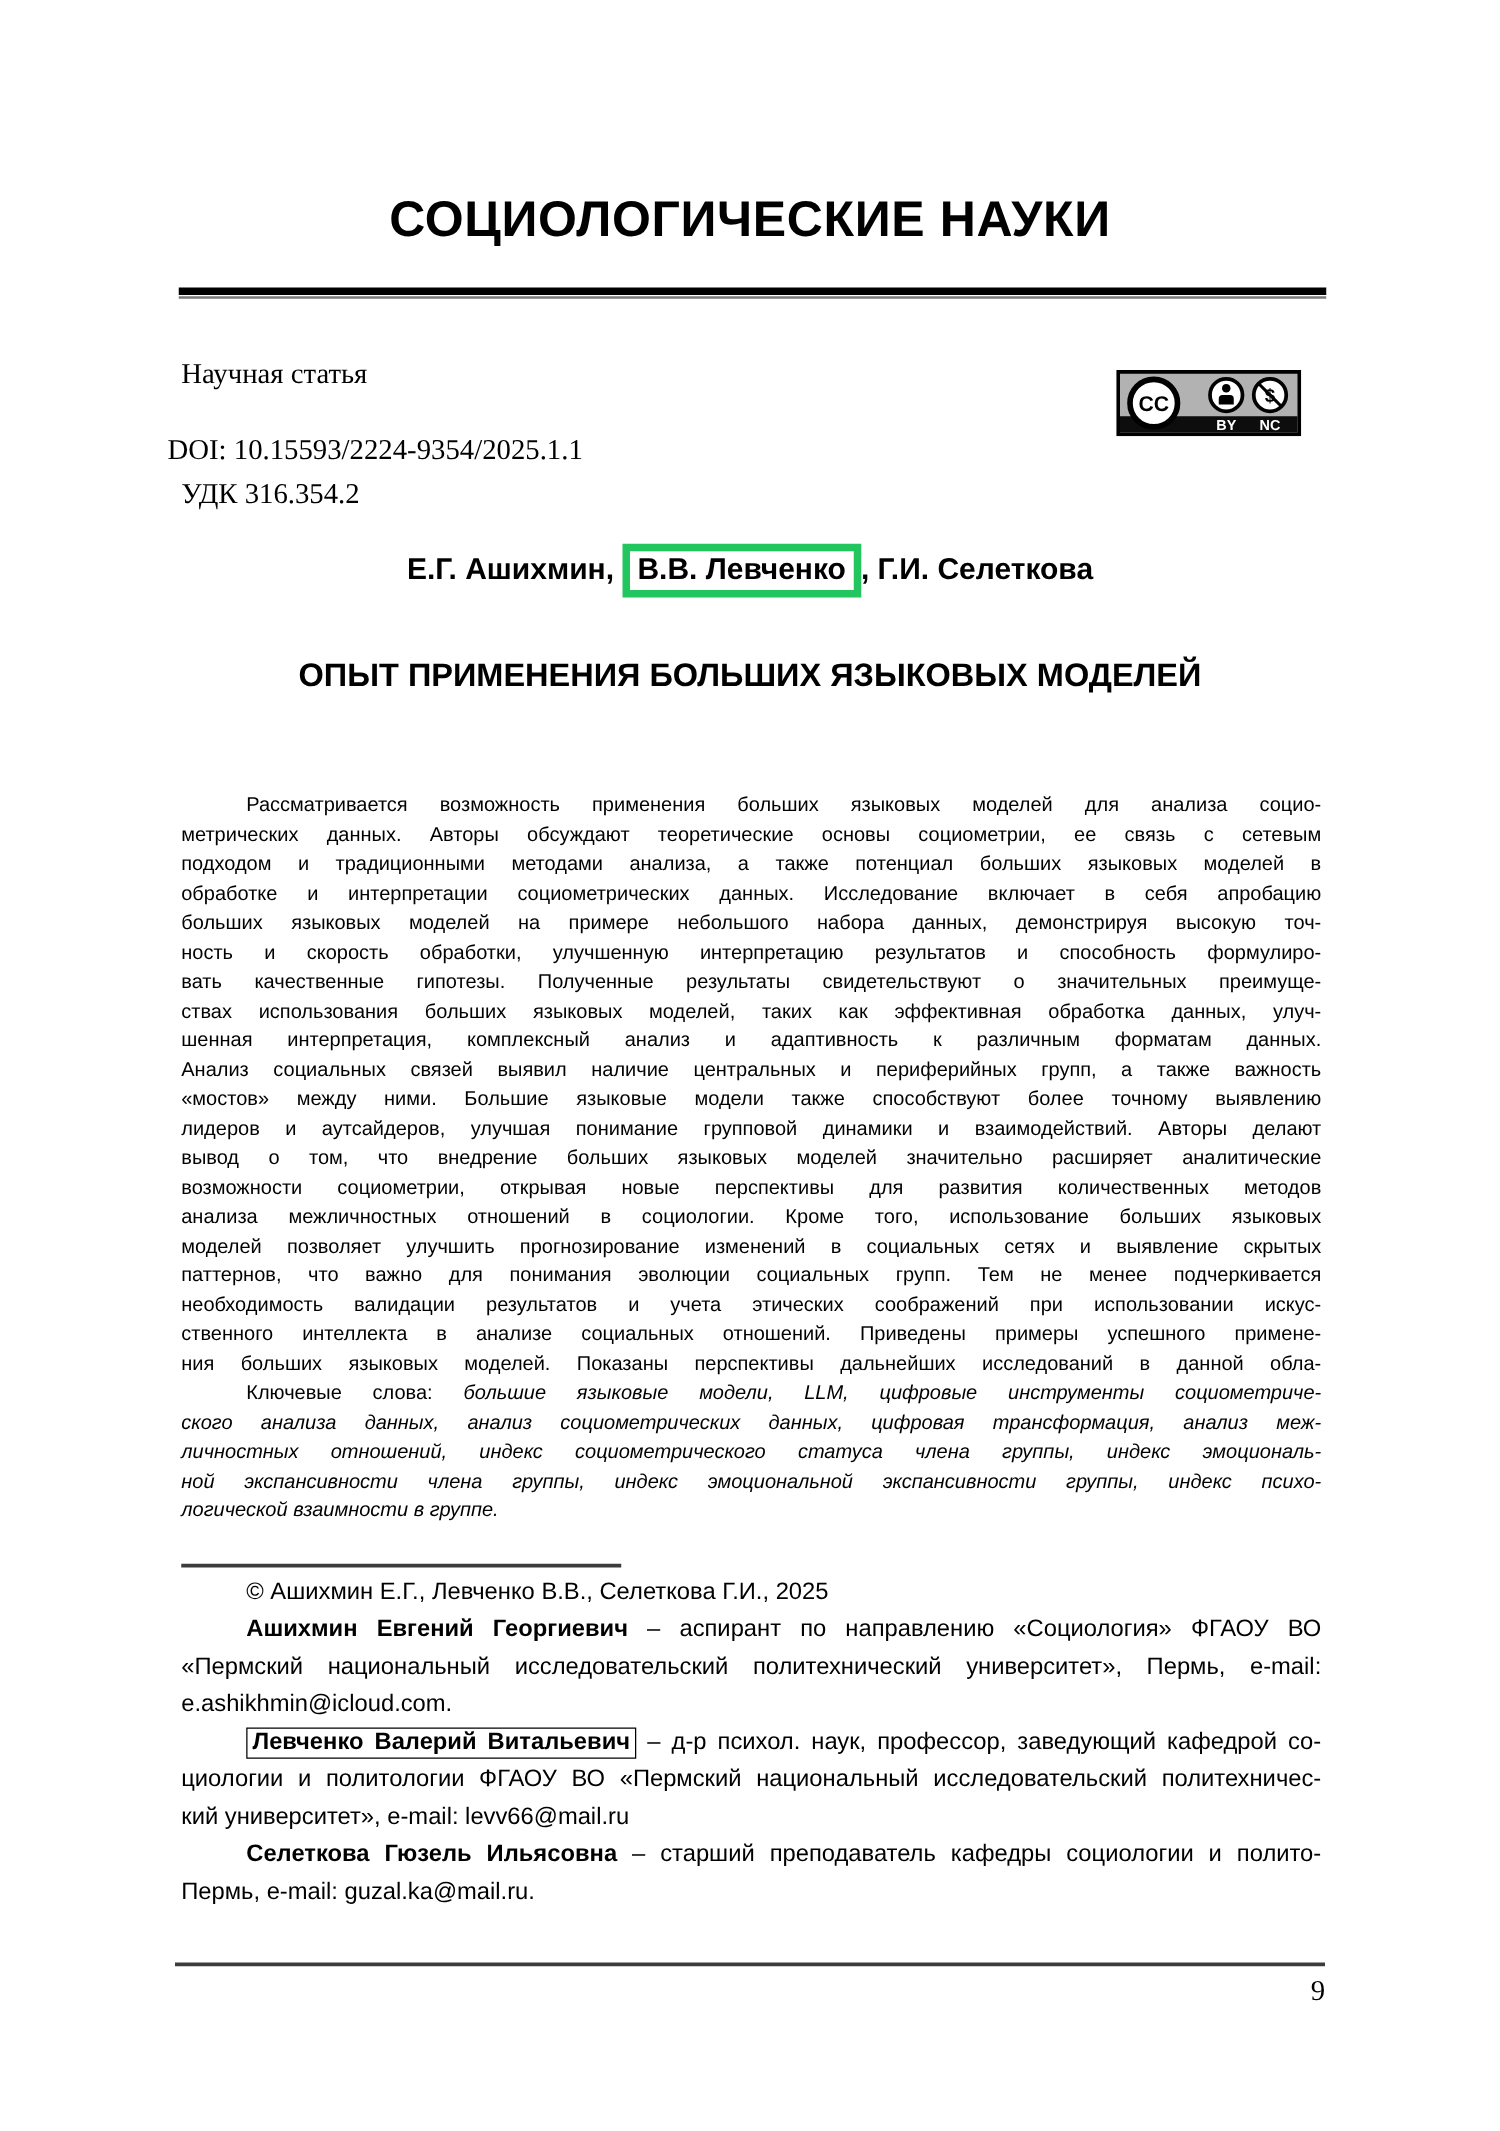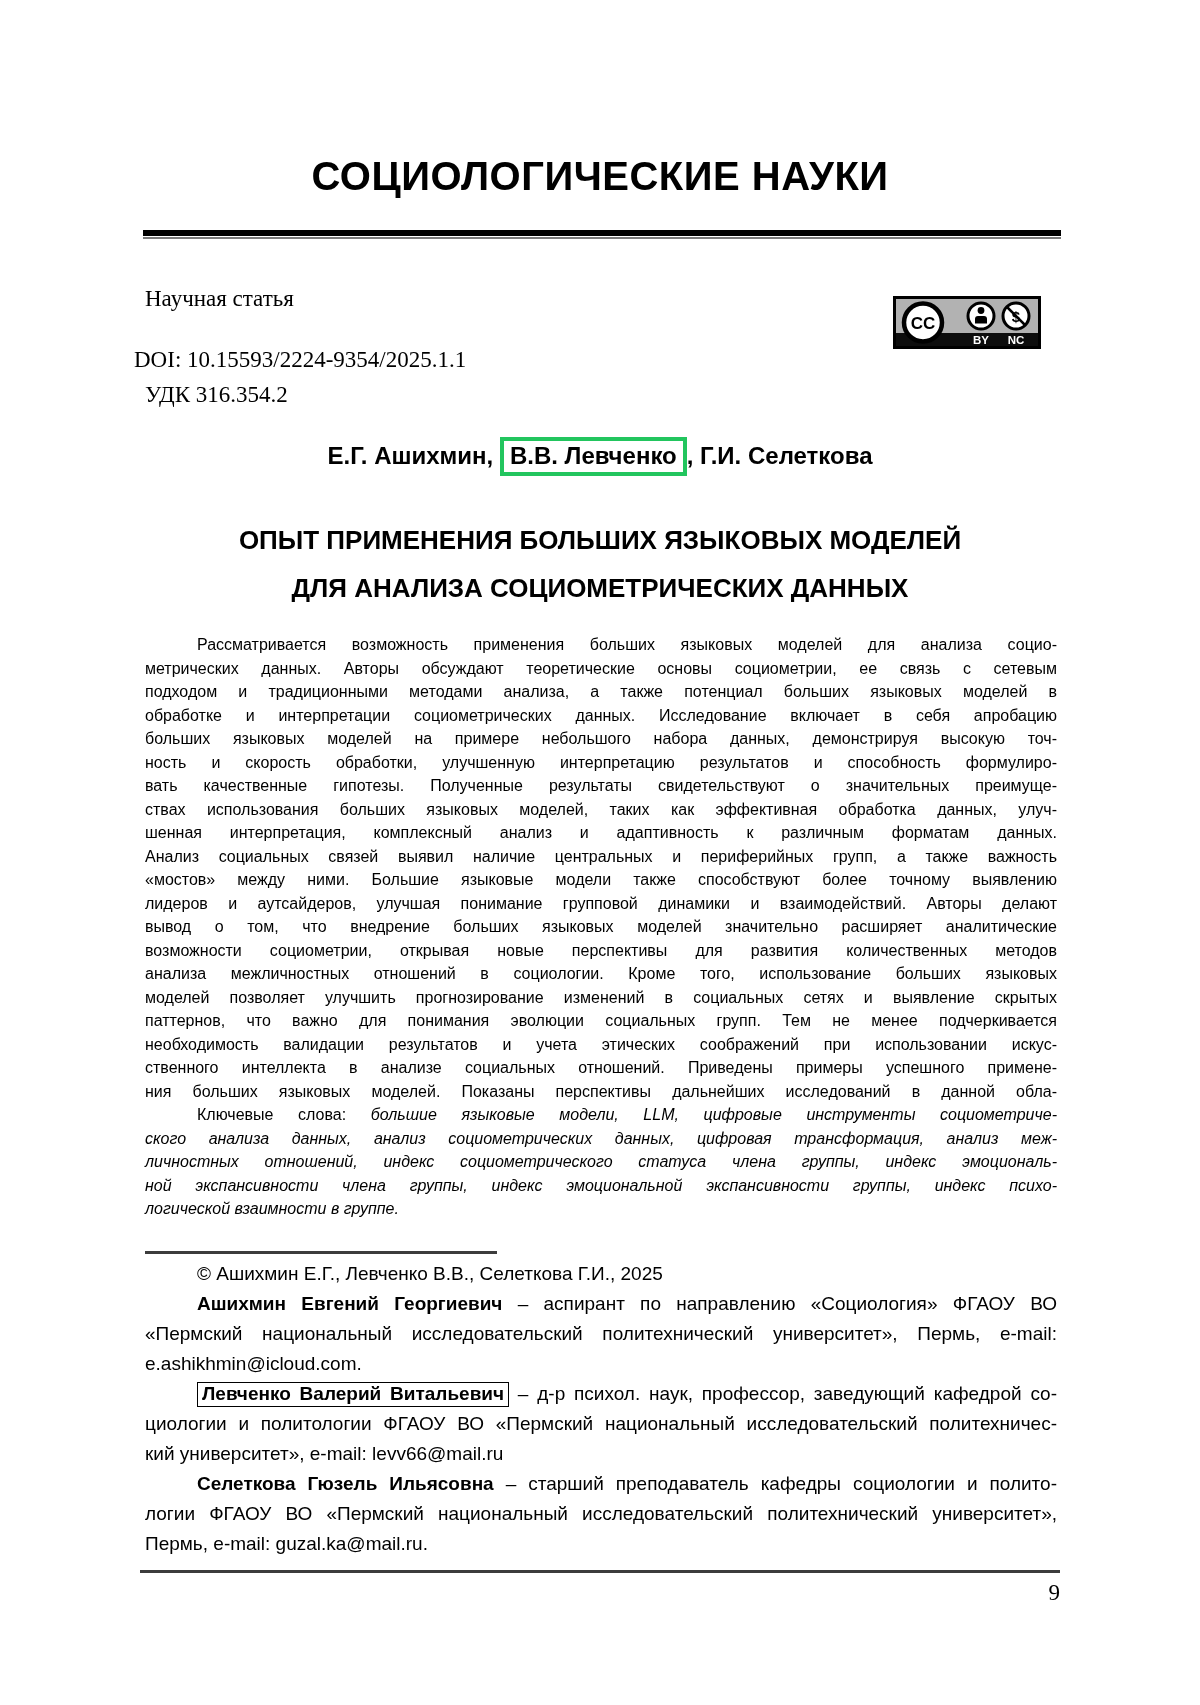--- a/index.html
+++ b/index.html
@@ -23,21 +23,21 @@
   .doi{left:134px;top:347px;font-size:23px;}
   .udk{left:145px;top:382px;font-size:23px;}
 
   .cc-badge{left:893px;top:296px;}
   .cc-badge text{font-family:"Liberation Sans",sans-serif;}
 
   .authors{
     left:140px;top:442px;width:920px;text-align:center;
     font-weight:bold;font-size:24px;
   }
-  .boxed-author{border:4px solid #22c55e;padding:1px 6px 3px 6px;}
+  .boxed-author{border:6px solid #22c55e;padding:1px 6px 3px 6px;}
 
   .title{
     left:140px;top:516px;width:920px;text-align:center;
     font-weight:bold;font-size:26px;line-height:48px;
   }
 
   .abskw{left:145px;top:633px;width:912px;font-size:16px;line-height:23.5px;}
   .jl{text-align:justify;text-align-last:justify;}
   .jl-last{text-align-last:left;}
   .abstract > div:first-child{text-indent:52px;}
@@ -86,21 +86,20 @@
     <line x1="114" y1="11" x2="132" y2="29" stroke="#000" stroke-width="2.5"></line>
   </g>
   <text x="88" y="48" text-anchor="middle" font-size="11.5" font-weight="bold" fill="#fff">BY</text>
   <text x="123" y="48" text-anchor="middle" font-size="11.5" font-weight="bold" fill="#fff">NC</text>
 </svg>
 
 <div class="abs authors"><span>Е.Г. Ашихмин, </span><span class="boxed-author">В.В. Левченко</span><span>, Г.И. Селеткова</span></div>
 
 <div class="abs title">
   <div>ОПЫТ ПРИМЕНЕНИЯ БОЛЬШИХ ЯЗЫКОВЫХ МОДЕЛЕЙ</div>
-  <div>ДЛЯ АНАЛИЗА СОЦИОМЕТРИЧЕСКИХ ДАННЫХ</div>
 </div>
 
 <div class="abs abskw">
   <div class="abstract">
       <div class="jl">Рассматривается возможность применения больших языковых моделей для анализа социо-</div>
       <div class="jl">метрических данных. Авторы обсуждают теоретические основы социометрии, ее связь с сетевым</div>
       <div class="jl">подходом и традиционными методами анализа, а также потенциал больших языковых моделей в</div>
       <div class="jl">обработке и интерпретации социометрических данных. Исследование включает в себя апробацию</div>
       <div class="jl">больших языковых моделей на примере небольшого набора данных, демонстрируя высокую точ-</div>
       <div class="jl">ность и скорость обработки, улучшенную интерпретацию результатов и способность формулиро-</div>
@@ -137,18 +136,17 @@
 
   <div class="jl fn-indent"><span class="b">Ашихмин Евгений Георгиевич</span><span> – аспирант по направлению «Социология» ФГАОУ ВО</span></div>
   <div class="jl">«Пермский национальный исследовательский политехнический университет», Пермь, e-mail:</div>
   <div>e.ashikhmin@icloud.com.</div>
 
   <div class="jl fn-indent"><span class="b boxed-name">Левченко Валерий Витальевич</span><span> – д-р психол. наук, профессор, заведующий кафедрой со-</span></div>
   <div class="jl">циологии и политологии ФГАОУ ВО «Пермский национальный исследовательский политехничес-</div>
   <div>кий университет», e-mail: levv66@mail.ru</div>
 
   <div class="jl fn-indent"><span class="b">Селеткова Гюзель Ильясовна</span><span> – старший преподаватель кафедры социологии и полито-</span></div>
-  <div class="jl">логии ФГАОУ ВО «Пермский национальный исследовательский политехнический университет»,</div>
   <div>Пермь, e-mail: guzal.ka@mail.ru.</div>
 </div>
 
 <div class="abs footer-rule"></div>
 <div class="abs page-num serif">9</div>
 
 </body></html>

